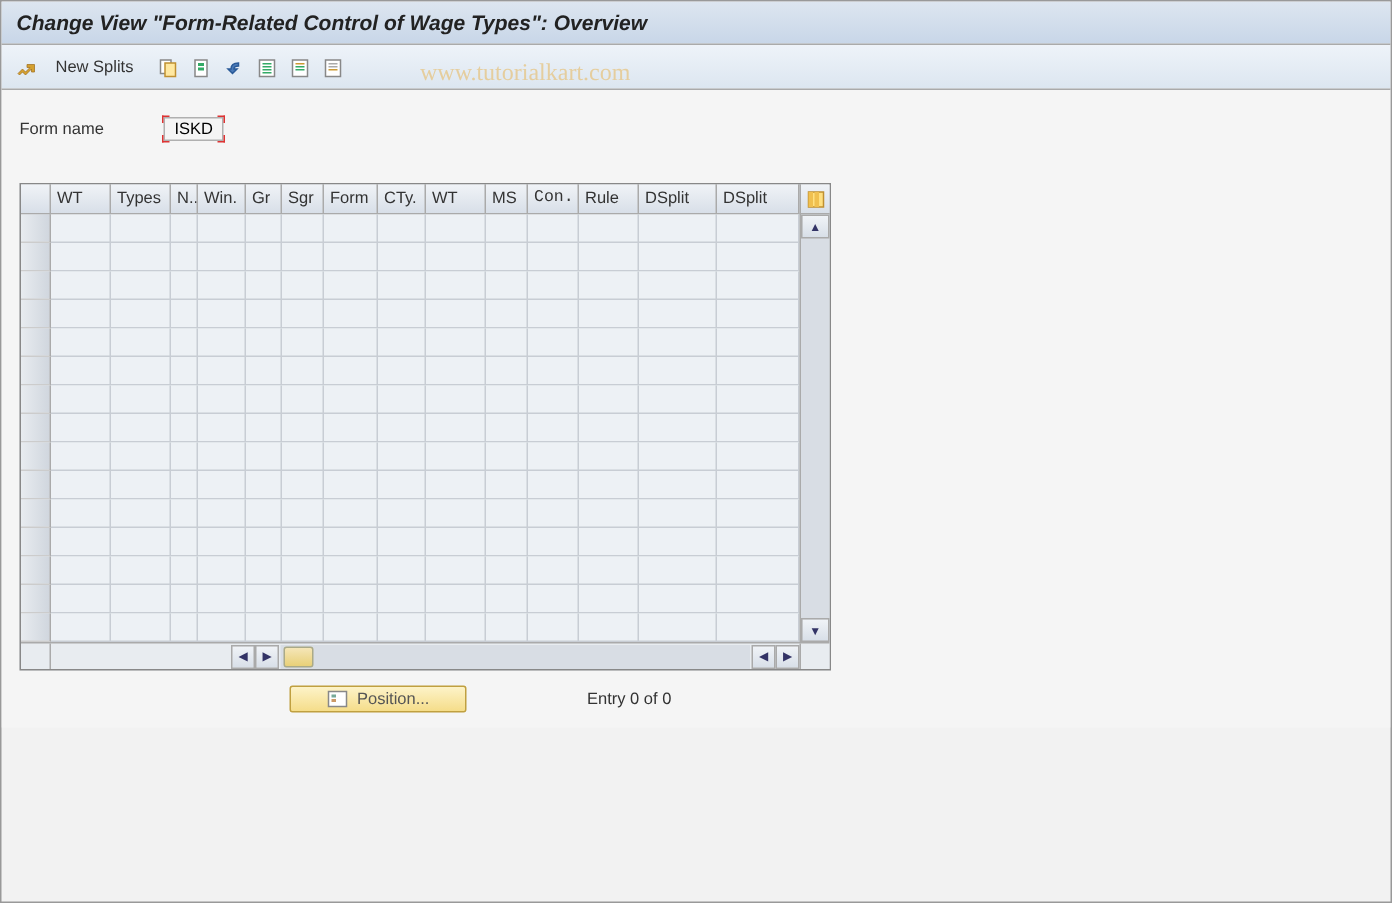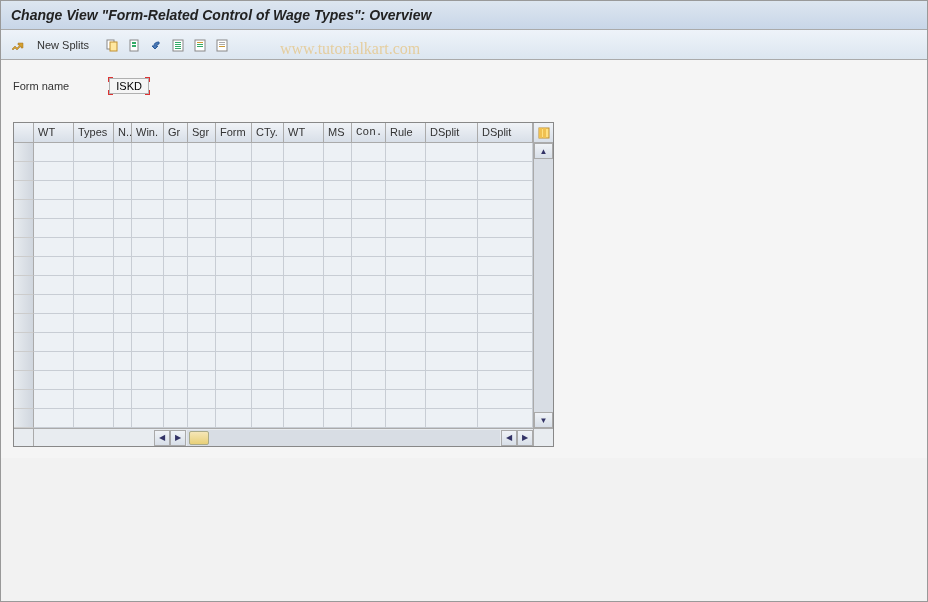--- a/index.html
+++ b/index.html
@@ -616,14 +616,25 @@
       <div class="hscroll-left">▶</div>
       <div class="hscroll-track">
         <div class="hscroll-drag"></div>
       </div>
       <div class="hscroll-left">◀</div>
       <div class="hscroll-left">▶</div>
       <div class="hscroll-corner"></div>
     </div>
   </div>
 
+  <div class="footer-row">
+    <div class="position-btn">
+      <svg width="14" height="12" viewBox="0 0 14 12">
+          <rect x="1" y="1" width="12" height="10" fill="#fff" stroke="#888"></rect>
+          <rect x="3" y="3" width="3" height="2" fill="#7a9"></rect>
+          <rect x="3" y="6" width="3" height="2" fill="#c96"></rect>
+        </svg>
+      <span>Position...</span>
+    </div>
+    <span class="entry-text">Entry 0 of 0</span>
+  </div>
 
 </div>
 
 </body></html>

